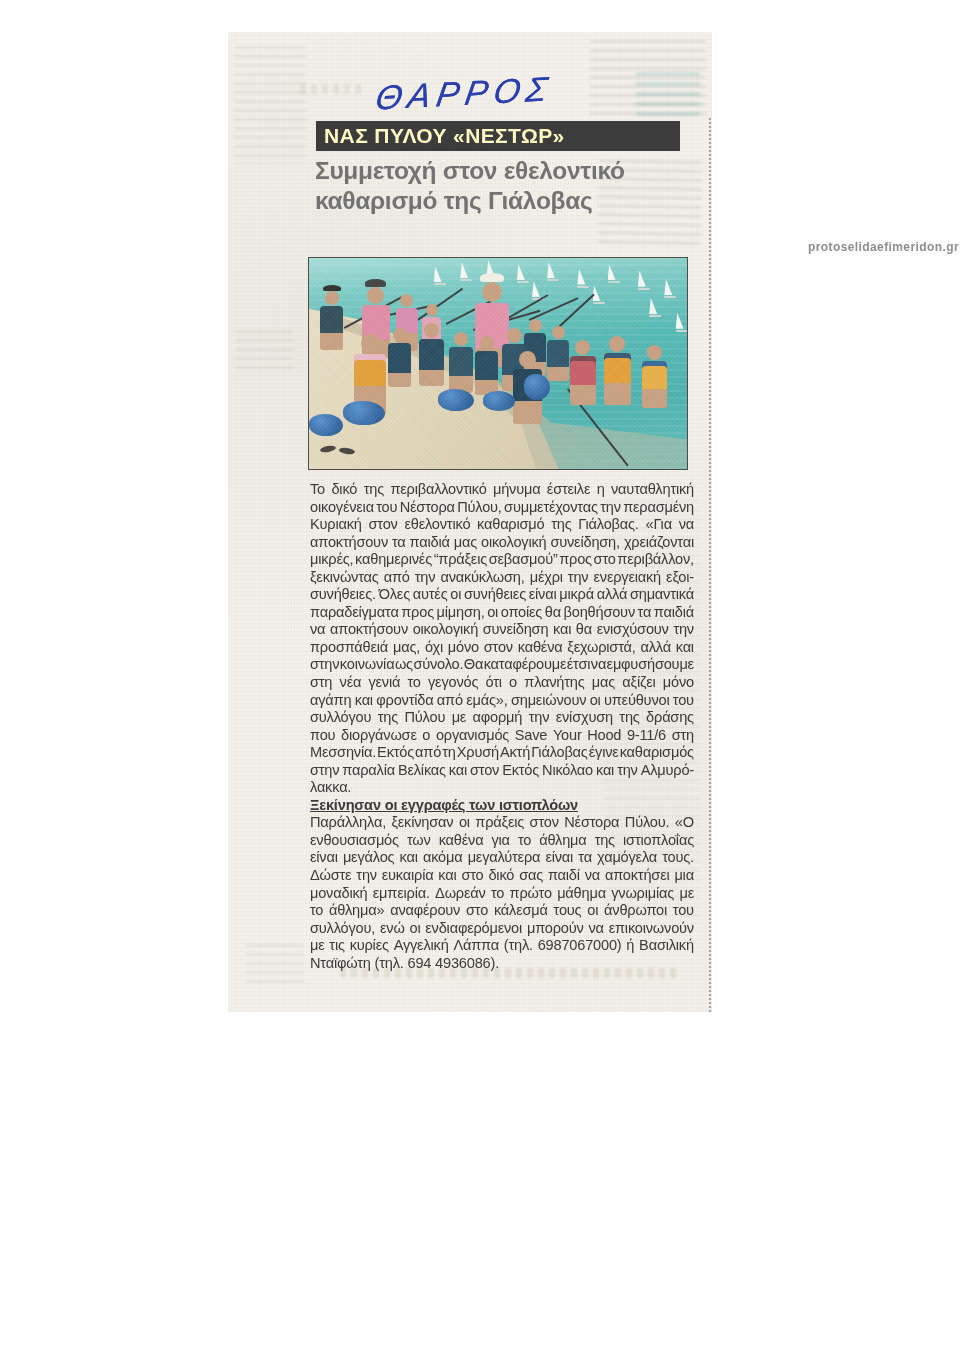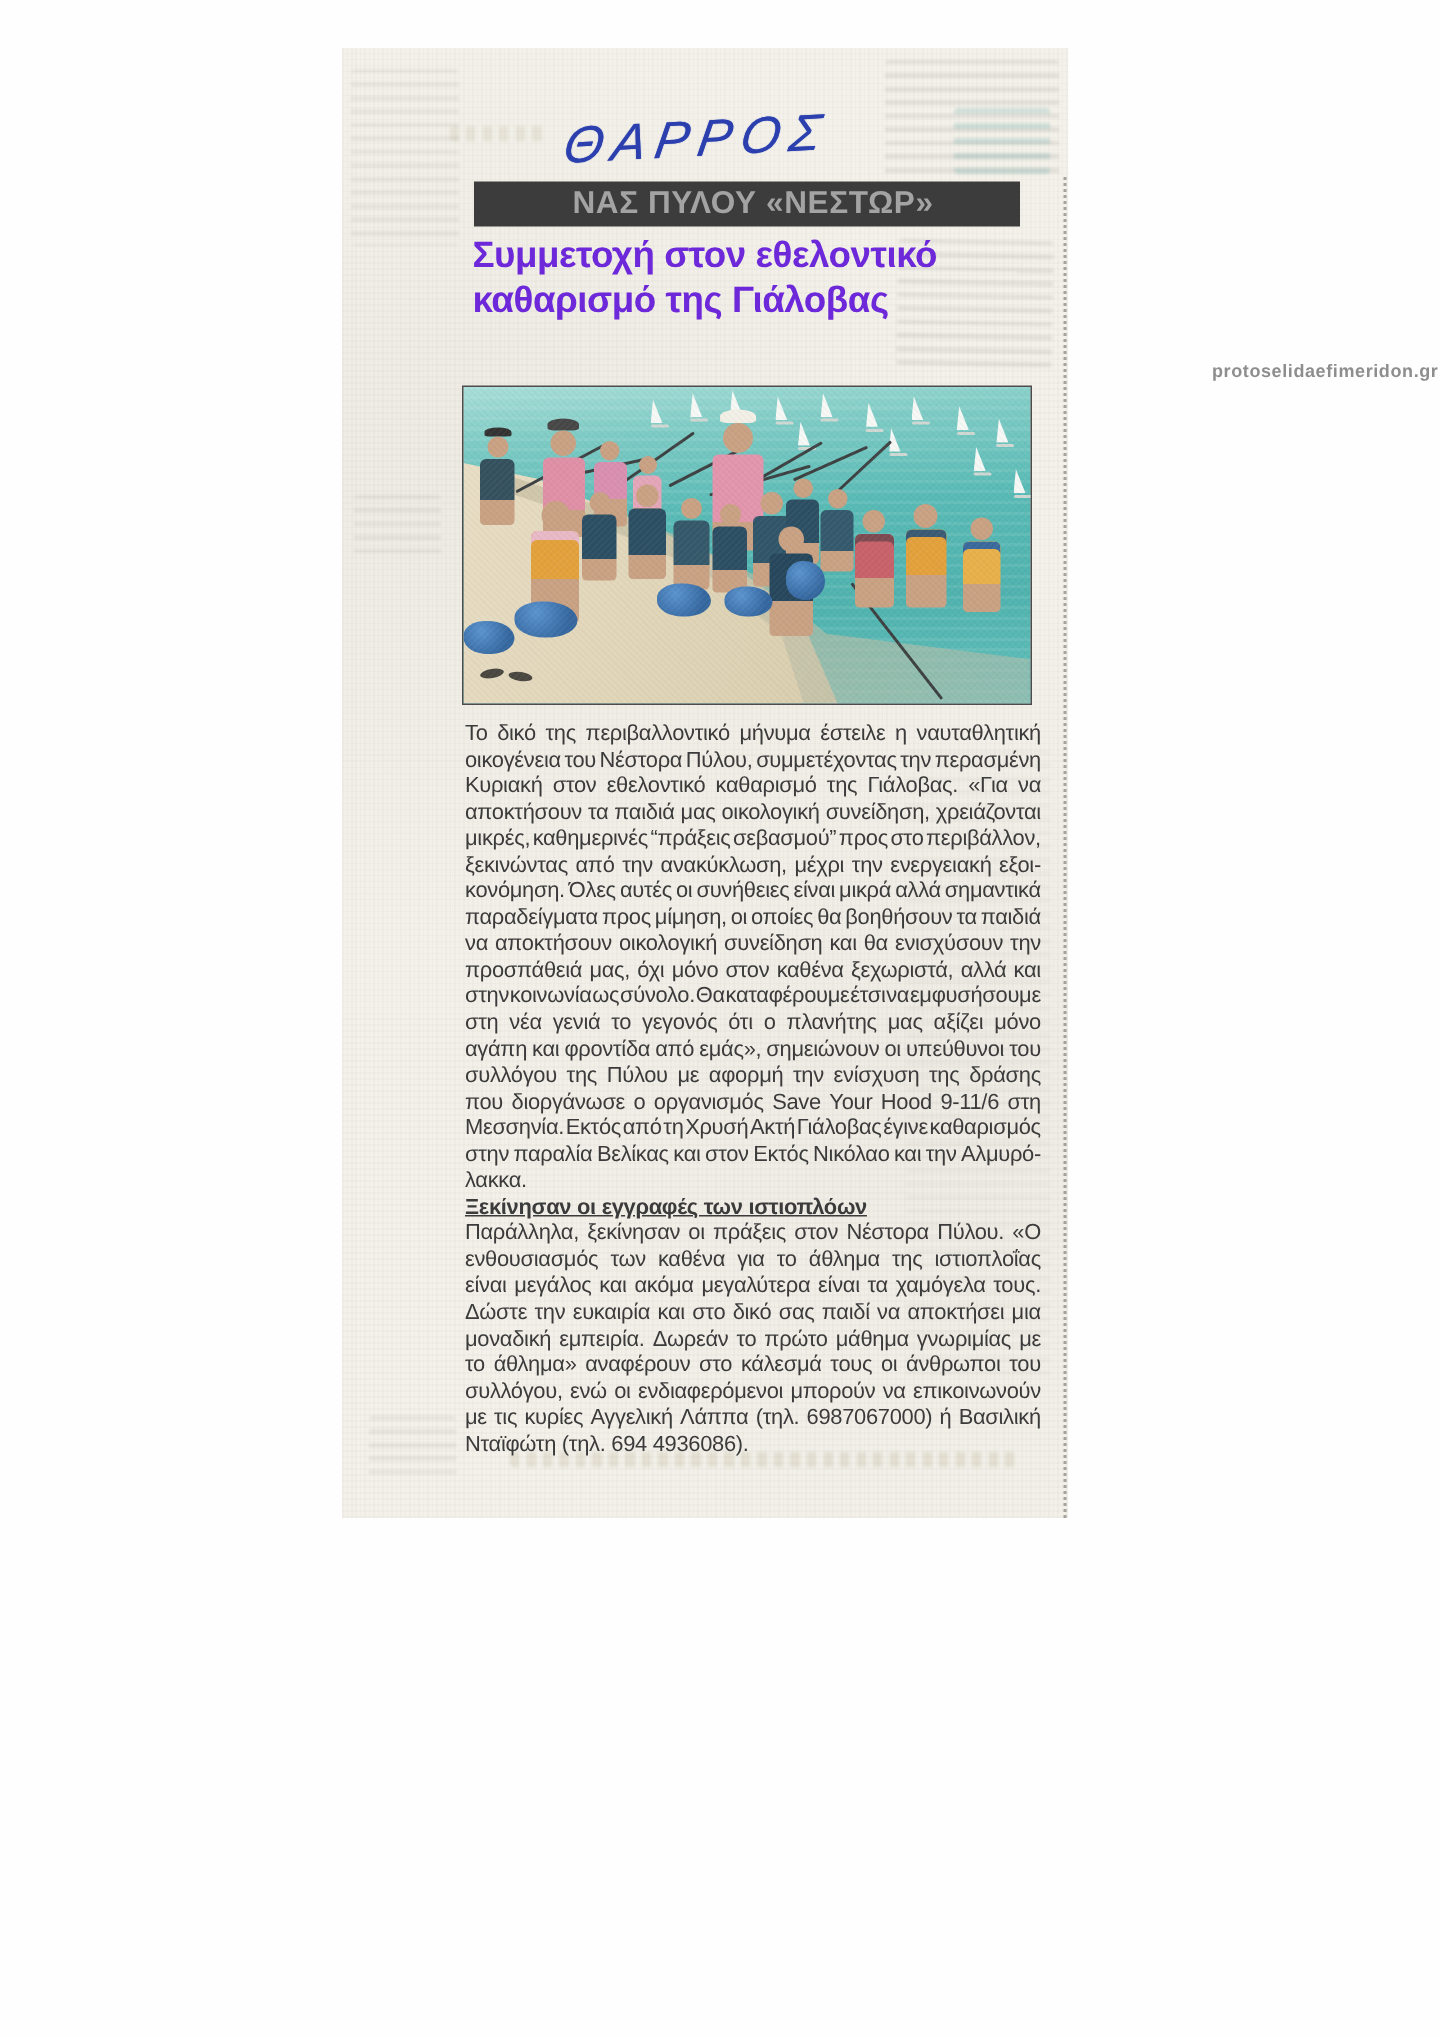--- a/index.html
+++ b/index.html
@@ -40,31 +40,30 @@
     position:absolute;left:376px;top:74px;
     font-size:34px;font-style:italic;color:#2b3fae;
     letter-spacing:6px;transform:rotate(-3deg) skewX(-12deg);
     text-shadow:0 0 0.6px #2b3fae;
     white-space:nowrap;
   }
 
   
   .kicker{
     position:absolute;left:316px;top:121px;width:364px;height:30px;
-    background:#3c3c3c;color:#a3a3a3;
+    background:#3c3c3c;color:#fef9c3;
     font-size:21px;font-weight:bold;line-height:30px;
     padding-left:8px;letter-spacing:0.4px;box-sizing:border-box;
     white-space:nowrap;
-    text-align:center;
   }
 
   
   .headline{
     position:absolute;left:315px;top:156px;width:384px;
-    font-size:24.5px;font-weight:bold;color:#6d28d9;
+    font-size:24.5px;font-weight:bold;color:#737373;
     line-height:30px;letter-spacing:-0.3px;
   }
   .headline .tline{display:block;height:30px;}
 
   
   .photo{
     position:absolute;left:308px;top:257px;width:380px;height:213px;
     border:1px solid #4c4c4c;box-sizing:border-box;overflow:hidden;
     background:linear-gradient(176deg,#a9ded8 0%,#7ecbc5 16%,#58bab5 40%,#4fb2ae 68%,#63c0ba 100%);
   }
@@ -347,21 +346,21 @@
           <span>ξεκινώντας</span>
           <span>από</span>
           <span>την</span>
           <span>ανακύκλωση,</span>
           <span>μέχρι</span>
           <span>την</span>
           <span>ενεργειακή</span>
           <span>εξοι-</span>
         </div>
         <div class="tline">
-          <span>κονόμηση.</span>
+          <span>συνήθειες.</span>
           <span>Όλες</span>
           <span>αυτές</span>
           <span>οι</span>
           <span>συνήθειες</span>
           <span>είναι</span>
           <span>μικρά</span>
           <span>αλλά</span>
           <span>σημαντικά</span>
         </div>
         <div class="tline">

